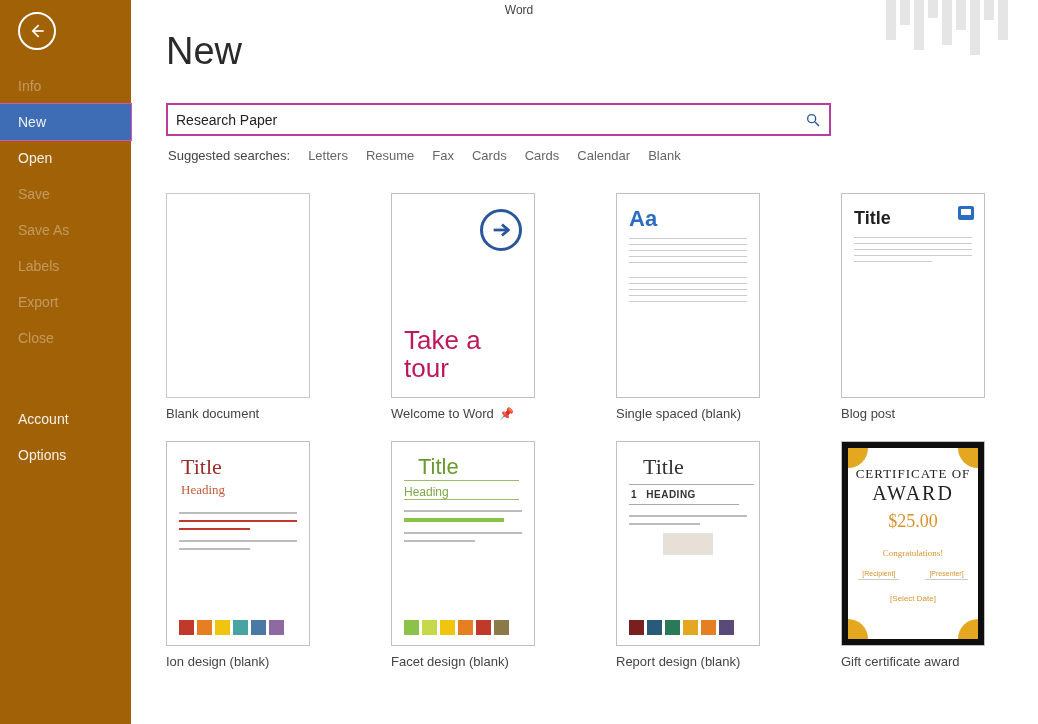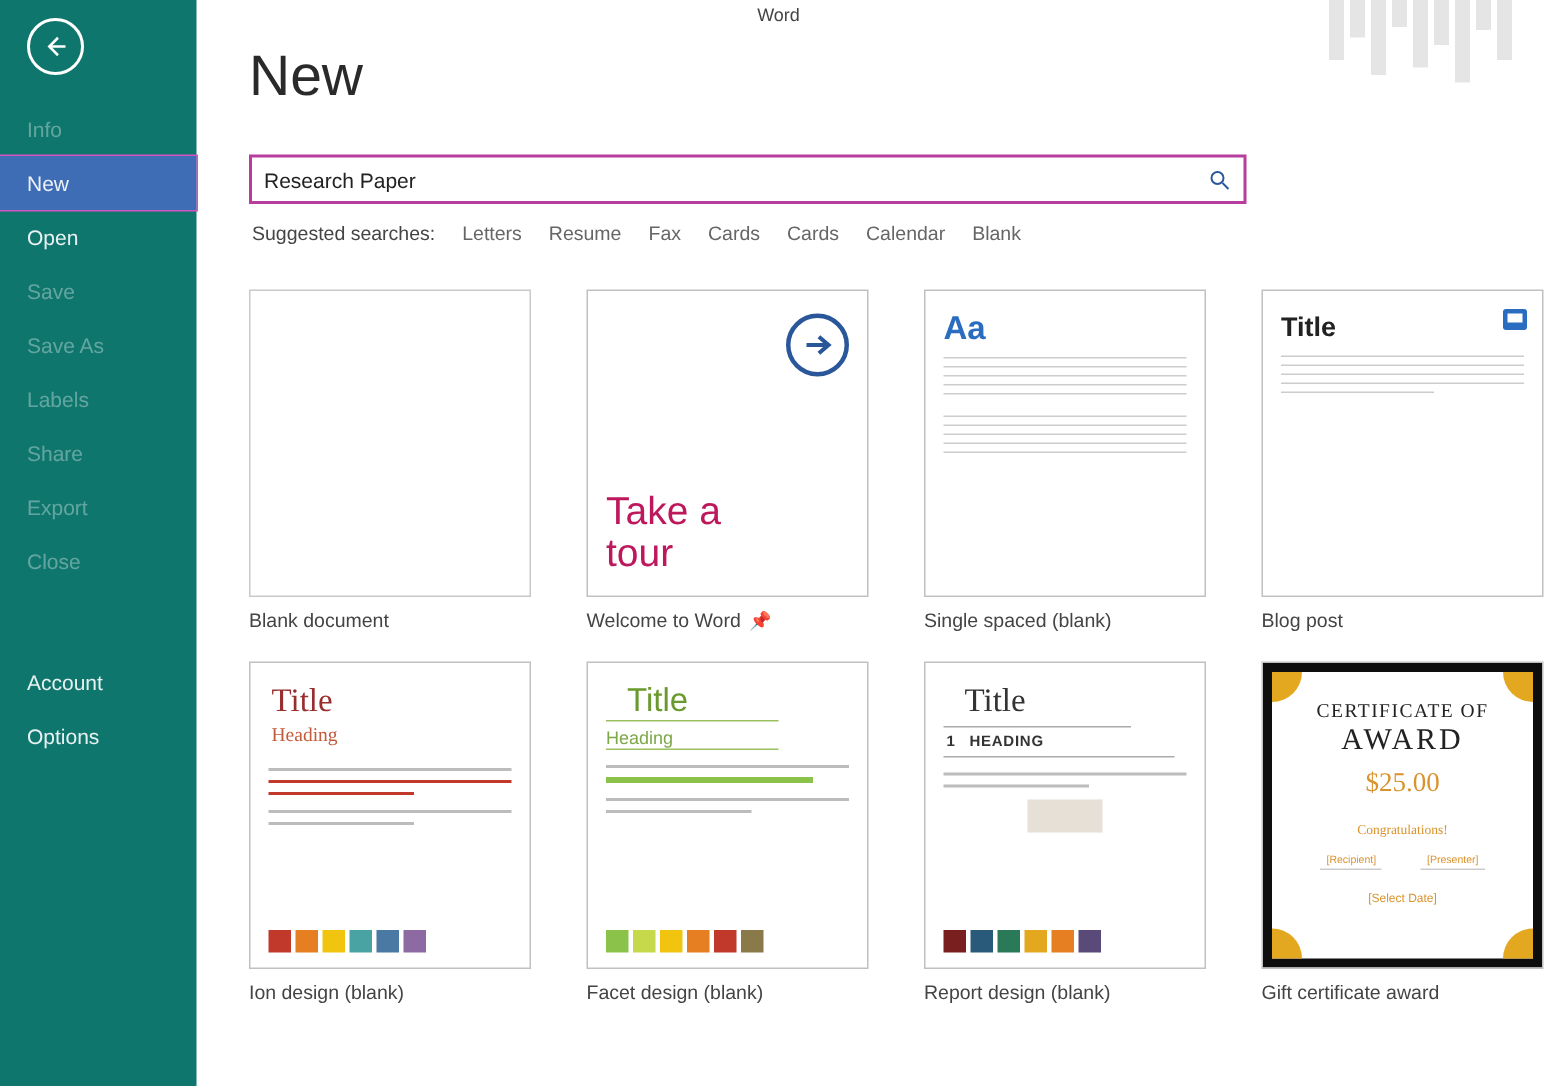--- a/index.html
+++ b/index.html
@@ -1,40 +1,40 @@
 <!DOCTYPE html>
 <html><head>
 <meta charset="utf-8">
 <style>
   * { box-sizing: border-box; margin: 0; padding: 0; }
   html, body { width: 1038px; height: 724px; font-family: "Segoe UI", Arial, sans-serif; overflow: hidden; background: #fff; }
   .app { display: flex; width: 100%; height: 100%; position: relative; }
   .titlebar { position: absolute; top: 0; left: 0; right: 0; height: 20px; text-align: center; font-size: 12px; color: #444; line-height: 20px; z-index: 3; }
   .deco { position: absolute; top: -10px; right: 30px; display: flex; gap: 4px; opacity: 0.12; z-index: 2;}
   .deco span { width: 10px; background: #333; display: inline-block; }
-  .sidebar { width: 131px; background: #0f766e; color: #fff; display: flex; flex-direction: column; z-index: 5; position: relative; }
+  .sidebar { width: 131px; background: #a16207; color: #fff; display: flex; flex-direction: column; z-index: 5; position: relative; }
   .back-btn { width: 38px; height: 38px; border: 2px solid #fff; border-radius: 50%; margin: 12px 0 18px 18px; display: flex; align-items: center; justify-content: center; cursor: pointer; }
   .back-btn svg { width: 20px; height: 20px; }
   .nav { display: flex; flex-direction: column; }
   .nav-item { padding: 10px 18px; font-size: 14px; color: rgba(255,255,255,0.9); cursor: pointer; }
   .nav-item.dim { color: rgba(255,255,255,0.35); }
   .nav-item.active { background: #3e6db5; position: relative; outline: 1px solid #d552c4; }
   .nav-spacer { height: 45px; }
   .main { flex: 1; padding: 30px 0 0 35px; overflow: hidden; position: relative; }
   .page-title { font-size: 38px; font-weight: 200; color: #2a2a2a; margin-bottom: 30px; }
   .search-wrap { width: 665px; border: 2px solid #b83d9c; display: flex; align-items: center; height: 33px; padding: 0 8px; }
   .search-input { flex: 1; border: none; outline: none; font-size: 14px; color: #222; background: transparent; }
   .search-icon { color: #2a579a; cursor: pointer; }
   .search-icon svg { width: 16px; height: 16px; display: block; }
   .suggest-row { display: flex; gap: 18px; font-size: 13px; color: #666; margin: 12px 0 30px 2px; align-items: baseline; }
   .suggest-row .lbl { color: #444; }
   .suggest-row .slink { color: #666; cursor: pointer; }
   .grid { display: grid; grid-template-columns: repeat(4, 182px); column-gap: 43px; row-gap: 20px; }
   .card { display: flex; flex-direction: column; cursor: pointer; }
-  .thumb { width: 188px; height: 205px; border: 1px solid #c0c0c0; background: #fff; position: relative; overflow: hidden; }
+  .thumb { width: 144px; height: 205px; border: 1px solid #c0c0c0; background: #fff; position: relative; overflow: hidden; }
   .caption { font-size: 13px; color: #444; margin-top: 8px; display: flex; align-items: center; gap: 6px; }
   .caption .pin { color: #888; font-size: 12px; }
   
   .lines { padding: 14px 12px 0 12px; }
   .ln { height: 2px; background: #bcbcbc; margin-bottom: 6px; }
   .ln.short { width: 60%; }
   .ln.med { width: 85%; }
   .ln.full { width: 100%; }
   .ion-title { font-family: Georgia, serif; color: #9a2e2e; font-size: 22px; padding: 12px 0 2px 14px; }
   .ion-head { font-family: Georgia, serif; color: #c35a3a; font-size: 13px; padding: 0 0 10px 14px; }
@@ -93,21 +93,20 @@
           <line x1="7" y1="12" x2="20" y2="12" stroke="#fff" stroke-width="2"></line>
         </svg>
     </div>
     <div class="nav">
       <div class="nav-item dim">Info</div>
       <div class="nav-item active">New</div>
       <div class="nav-item">Open</div>
       <div class="nav-item dim">Save</div>
       <div class="nav-item dim">Save As</div>
       <div class="nav-item dim">Labels</div>
-      <div class="nav-item dim">Share</div>
       <div class="nav-item dim">Export</div>
       <div class="nav-item dim">Close</div>
       <div class="nav-spacer"></div>
       <div class="nav-item">Account</div>
       <div class="nav-item">Options</div>
     </div>
   </div>
 
   <div class="main">
     <div class="page-title">New</div>

